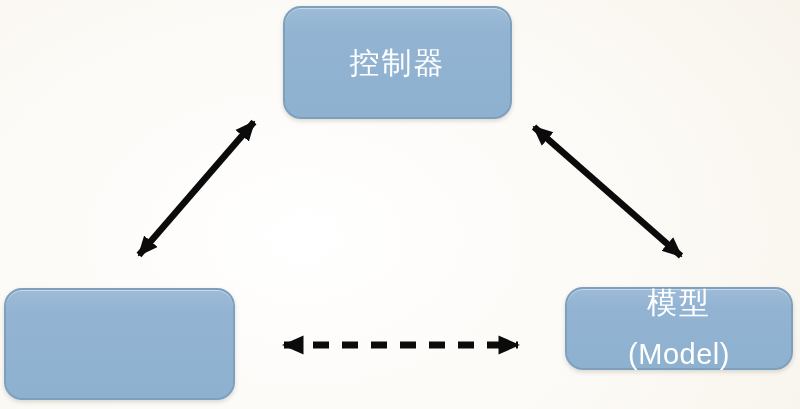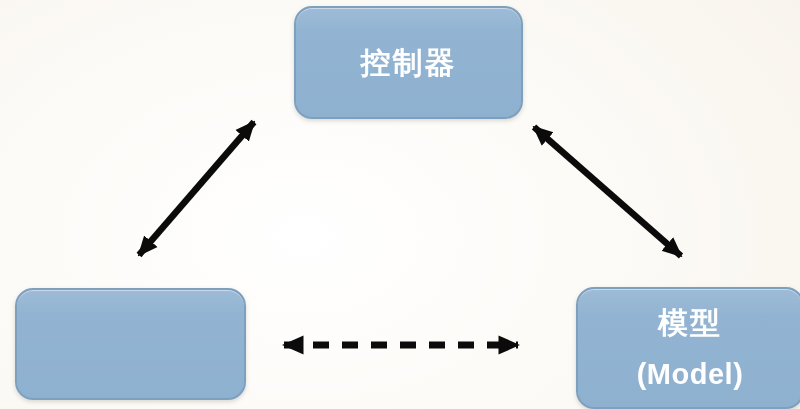--- a/index.html
+++ b/index.html
@@ -30,35 +30,34 @@
     background: linear-gradient(180deg, #9ebbd7 0%, #92b4d2 22%, #8fb1d0 100%);
     box-shadow:
       inset 0 1px 0 rgba(255,255,255,0.45),
       0 2px 4px rgba(120,110,90,0.25);
     display: flex;
     flex-direction: column;
     align-items: center;
     justify-content: center;
     text-align: right;
     color: #ffffff;
-    font-weight: bold;
+    font-weight: normal;
     line-height: 1.2;
-    margin-left: 11px;
   }
   .node .label-zh {
     font-size: 30px;
     letter-spacing: 2px;
   }
   .node .label-en {
     font-size: 29px;
     letter-spacing: 0.5px;
   }
   .node-controller { left: 283px; top: 6px;   width: 229px; height: 113px; }
   .node-view       { left: 4px;   top: 288px; width: 231px; height: 112px; }
-  .node-model      { left: 565px; top: 287px; width: 228px; height: 122px; gap: 16px; }
+  .node-model      { left: 565px; top: 287px; width: 228px; height: 83px; gap: 16px; }
 
   .arrow-solid {
     stroke: #0b0b0b;
     stroke-width: 6.5;
     fill: none;
   }
   .arrow-dashed {
     stroke: #0b0b0b;
     stroke-width: 7;
     stroke-dasharray: 16 13;

